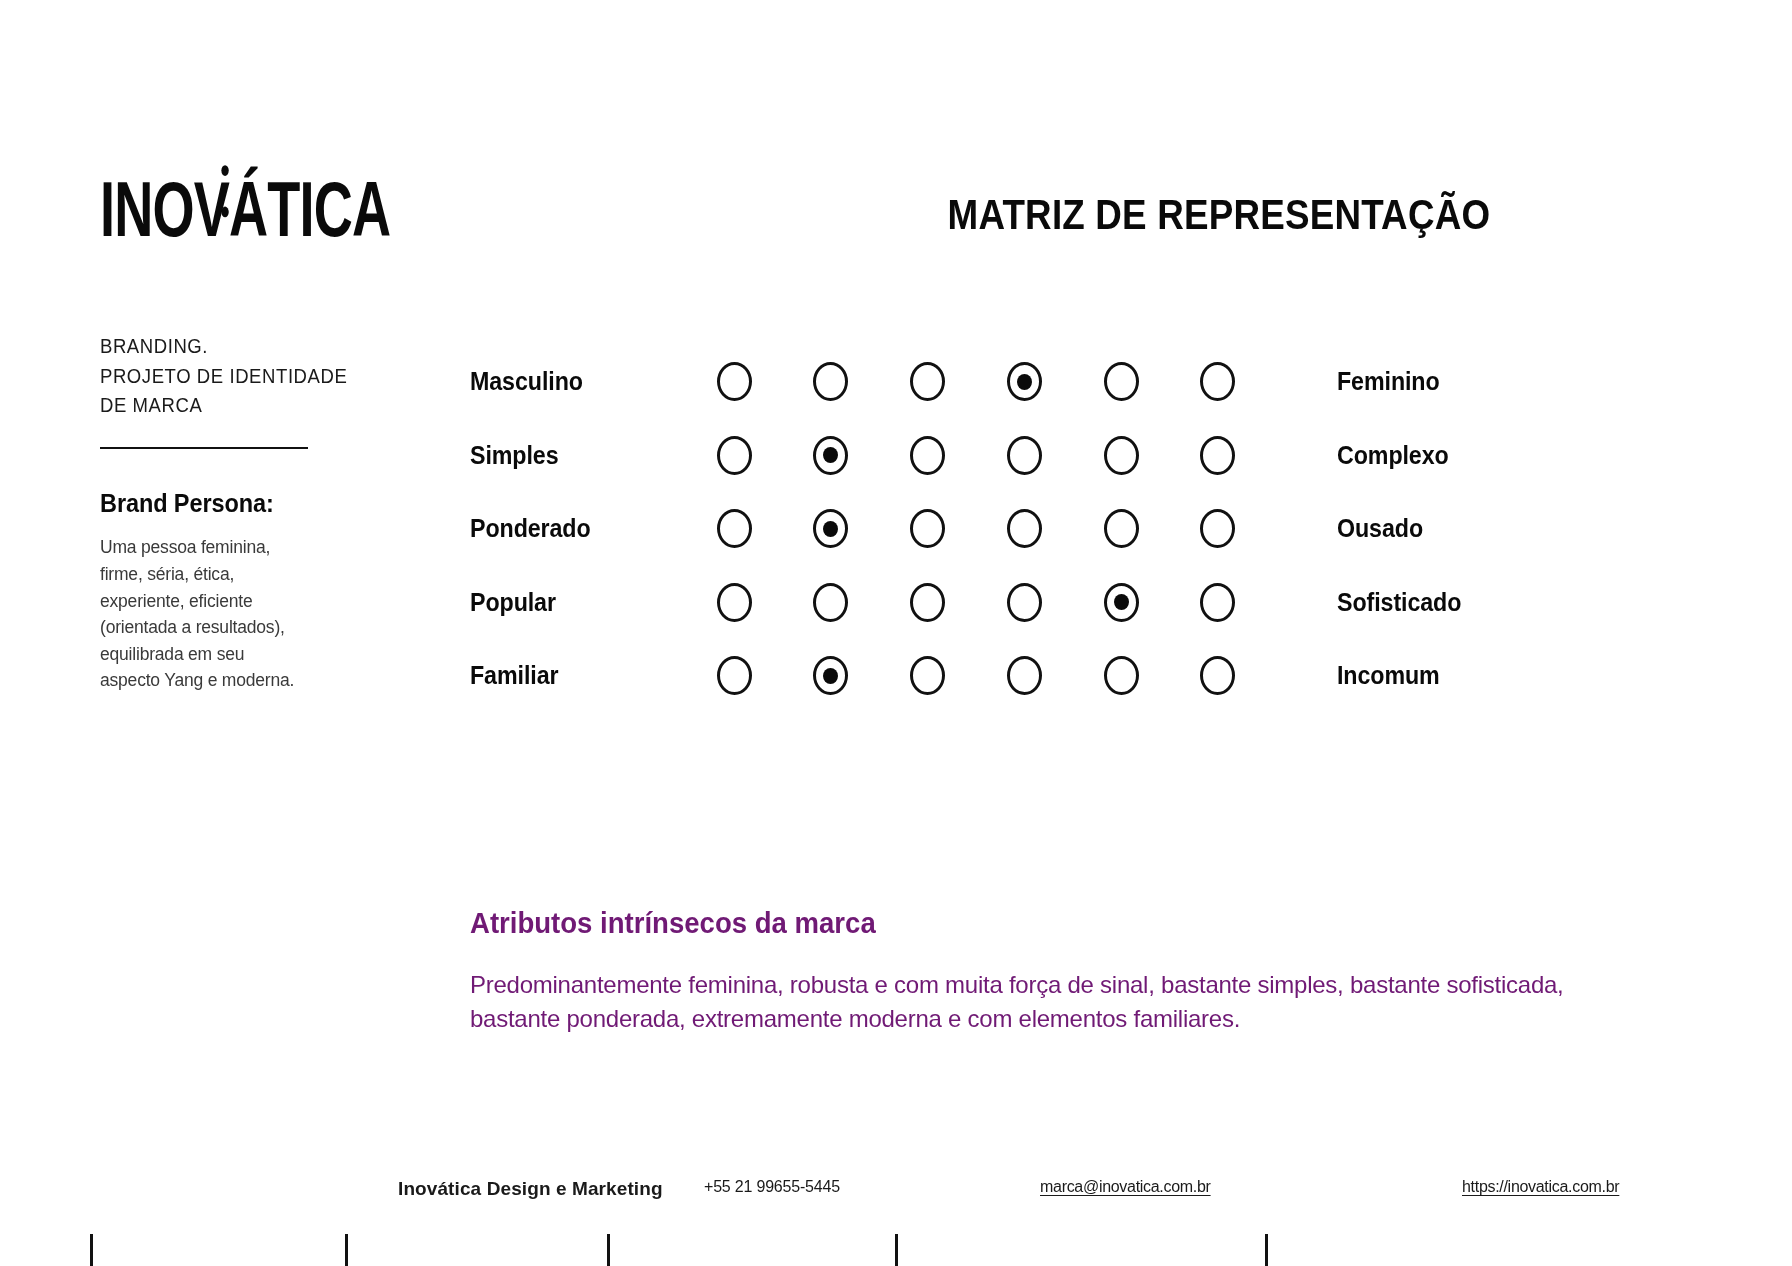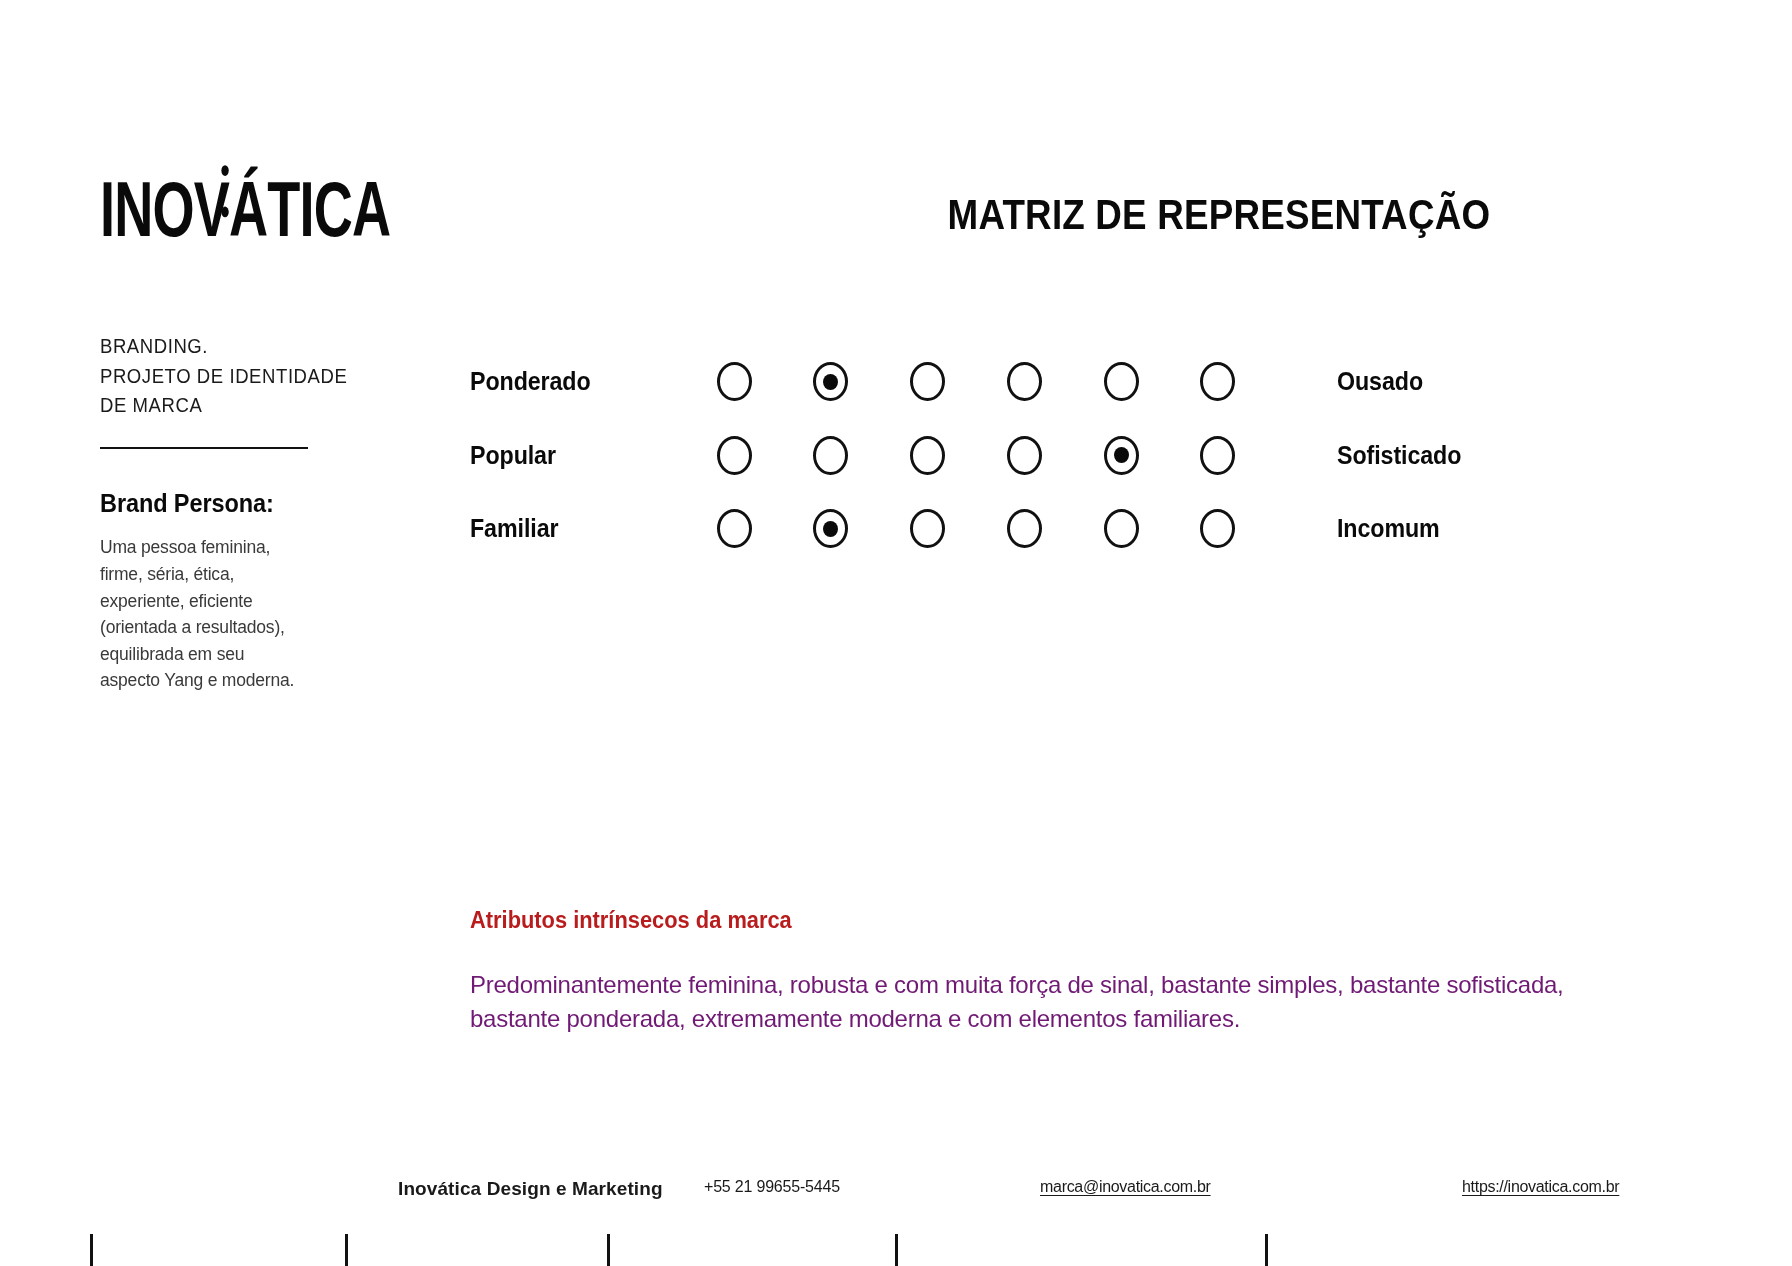--- a/index.html
+++ b/index.html
@@ -171,22 +171,22 @@
     background: #0a0a0a;
   }
 
   
   .attr-heading {
     position: absolute;
     left: 470px;
     top: 907px;
     font-family: "Liberation Sans Narrow", "Liberation Sans", sans-serif;
     font-weight: 700;
-    font-size: 23px;
-    color: #b91c1c;
+    font-size: 29px;
+    color: #701a75;
   }
   .attr-heading span {
     display: inline-block;
     transform: scaleX(0.95);
     transform-origin: left top;
   }
   .attr-text {
     position: absolute;
     left: 470px;
     top: 968px;
@@ -267,20 +267,68 @@
 
   <div class="persona-body">Uma pessoa feminina, firme, séria, ética, experiente, eficiente (orientada a resultados), equilibrada em seu aspecto Yang e moderna.</div>
 </div>
 
 <div class="matrix-title">
   <span>MATRIZ DE REPRESENTAÇÃO</span>
 </div>
 
 <div class="matrix" id="matrix">
     <div class="m-row">
+      <div class="m-label left"><span>Masculino</span></div>
+      <div class="m-cells">
+        <div class="m-cell">
+          <div class="radio"></div>
+        </div>
+        <div class="m-cell">
+          <div class="radio"></div>
+        </div>
+        <div class="m-cell">
+          <div class="radio"></div>
+        </div>
+        <div class="m-cell">
+          <div class="radio on"></div>
+        </div>
+        <div class="m-cell">
+          <div class="radio"></div>
+        </div>
+        <div class="m-cell">
+          <div class="radio"></div>
+        </div>
+      </div>
+      <div class="m-label right"><span>Feminino</span></div>
+    </div>
+    <div class="m-row">
+      <div class="m-label left"><span>Simples</span></div>
+      <div class="m-cells">
+        <div class="m-cell">
+          <div class="radio"></div>
+        </div>
+        <div class="m-cell">
+          <div class="radio on"></div>
+        </div>
+        <div class="m-cell">
+          <div class="radio"></div>
+        </div>
+        <div class="m-cell">
+          <div class="radio"></div>
+        </div>
+        <div class="m-cell">
+          <div class="radio"></div>
+        </div>
+        <div class="m-cell">
+          <div class="radio"></div>
+        </div>
+      </div>
+      <div class="m-label right"><span>Complexo</span></div>
+    </div>
+    <div class="m-row">
       <div class="m-label left"><span>Ponderado</span></div>
       <div class="m-cells">
         <div class="m-cell">
           <div class="radio"></div>
         </div>
         <div class="m-cell">
           <div class="radio on"></div>
         </div>
         <div class="m-cell">
           <div class="radio"></div>

